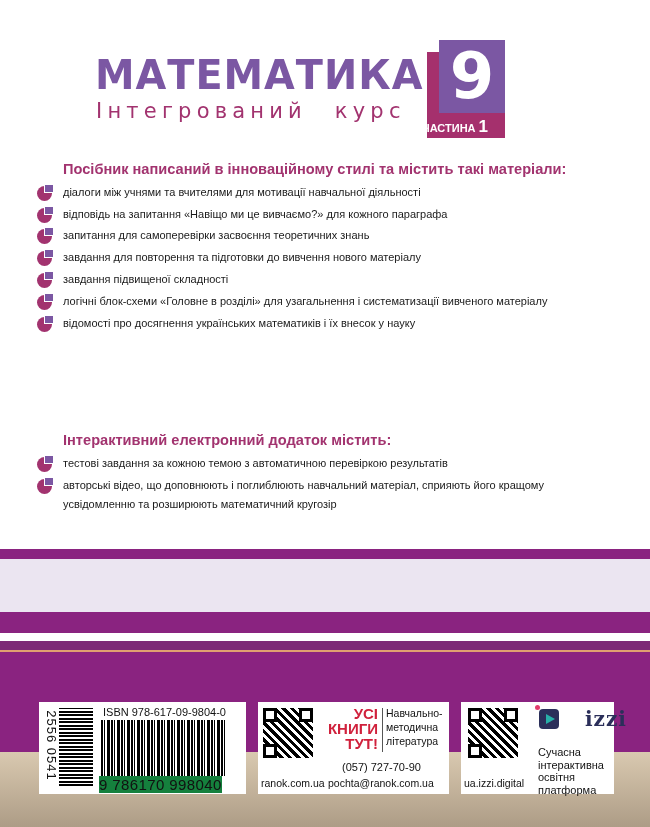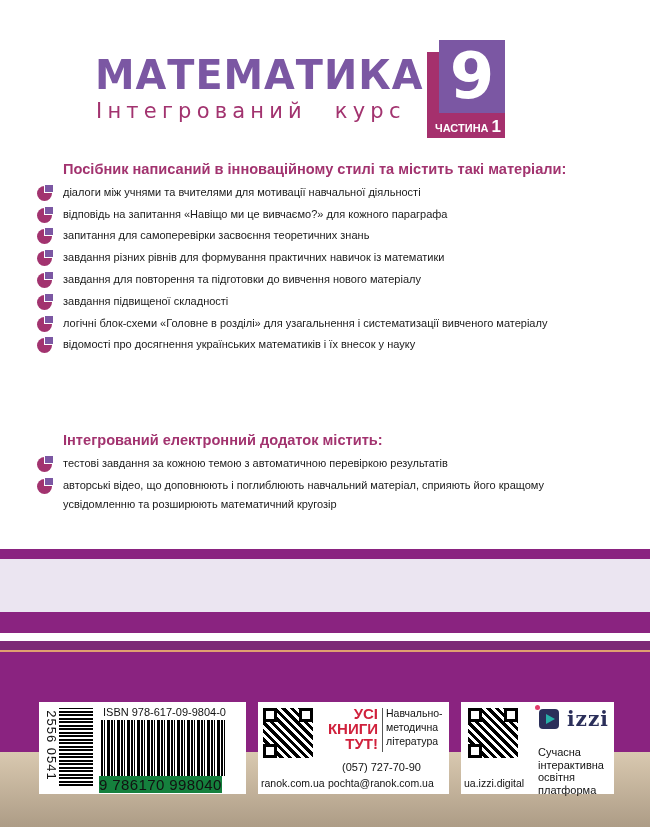--- a/index.html
+++ b/index.html
@@ -5,21 +5,21 @@
   * { margin:0; padding:0; box-sizing:border-box; }
   html, body { width:650px; height:827px; overflow:hidden; background:#fff; }
   body { position:relative; font-family:"Liberation Sans", sans-serif; color:#1a1a1a; }
 
   
   .title { position:absolute; left:95px; top:55px; font-family:"DejaVu Sans", sans-serif; font-weight:bold; font-size:41px; letter-spacing:1px; color:#7b57a3; line-height:1; transform:scaleX(0.97); transform-origin:left; }
   .subtitle { position:absolute; left:96px; top:101px; font-family:"DejaVu Sans", sans-serif; font-size:21px; letter-spacing:5.2px; color:#a2336f; line-height:1; word-spacing:16px; }
   .badge-outer { position:absolute; left:427px; top:52px; width:78px; height:86px; background:#a5306d; }
   .badge-inner { position:absolute; left:439px; top:40px; width:66px; height:73px; background:#7b57a3; }
   .badge-num { position:absolute; left:439px; top:38px; width:66px; text-align:center; font-family:"DejaVu Sans", sans-serif; font-weight:bold; font-size:64px; color:#fff; line-height:76px; }
-  .badge-part { position:absolute; left:430px; top:118px; width:76px; text-align:center; font-family:"Liberation Sans", sans-serif; font-weight:bold; font-size:11px; color:#fff; line-height:18px; white-space:nowrap; }
+  .badge-part { position:absolute; left:417px; top:118px; width:76px; text-align:center; font-family:"Liberation Sans", sans-serif; font-weight:bold; font-size:11px; color:#fff; line-height:18px; white-space:nowrap; }
   .badge-part .n { font-size:17px; }
 
   
   .section { position:absolute; left:37px; width:580px; }
   .sec-heading { font-family:"Liberation Sans", sans-serif; font-weight:bold; font-size:14.6px; color:#a2336f; padding-left:26px; line-height:22px; }
   .item { display:flex; align-items:flex-start; font-size:11px; line-height:19px; margin-top:2.8px; }
   .bullet { flex:0 0 20px; width:16px; height:16px; margin-right:6px; margin-top:2px; position:relative; }
   .bullet .c { position:absolute; left:0; top:1px; width:15px; height:15px; border-radius:50%; background:#a2336f; }
   .bullet .s { position:absolute; left:7px; top:0; width:9px; height:8px; background:#7b57a3; border:1px solid #fff; border-width:0 0 1px 1px; }
   .item-text { flex:1; color:#1a1a1a; }
@@ -60,21 +60,21 @@
   .ranok-qr { left:5px; top:6px; }
   .izzi-qr { left:7px; top:6px; }
 
   .ranok-url { position:absolute; left:3px; top:75px; font-size:10.5px; color:#111; white-space:nowrap; }
   .slogan { position:absolute; left:62px; top:4px; width:58px; text-align:right; font-family:"Liberation Sans", sans-serif; font-weight:bold; font-size:15px; line-height:15px; color:#d0213c; }
   .slogan-sep { position:absolute; left:124px; top:6px; width:1px; height:44px; background:#555; }
   .ranok-desc { position:absolute; left:128px; top:4px; font-size:10.5px; line-height:14px; color:#111; }
   .ranok-phone { position:absolute; left:84px; top:59px; font-size:11px; color:#111; white-space:nowrap; }
   .ranok-email { position:absolute; left:70px; top:75px; font-size:10.5px; color:#111; white-space:nowrap; }
 
-  .izzi-logo { position:absolute; left:78px; top:5px; display:flex; align-items:center; }
+  .izzi-logo { position:absolute; left:78px; top:5px; display:flex; align-items:center;gap:18px; }
   .izzi-mark { width:20px; height:20px; background:#2b2f5a; border-radius:4px; position:relative; }
   .izzi-mark::after { content:""; position:absolute; left:7px; top:5px; border-left:9px solid #28b0a8; border-top:5px solid transparent; border-bottom:5px solid transparent; }
   .izzi-dot { position:absolute; left:-4px; top:-4px; width:5px; height:5px; border-radius:50%; background:#e23d6c; }
   .izzi-word { font-family:"DejaVu Serif", serif; font-weight:bold; font-size:20px; color:#2b2f5a; margin-left:8px; letter-spacing:1px; }
   .izzi-desc { position:absolute; left:77px; top:44px; font-size:11px; line-height:12.5px; color:#111; }
   .izzi-url { position:absolute; left:3px; top:75px; font-size:10.5px; color:#111; white-space:nowrap; }
 </style>
 </head>
 <body>
 
@@ -106,27 +106,20 @@
         <span class="c"></span>
         <span class="s"></span>
       </span>
       <span class="item-text">запитання для самоперевірки засвоєння теоретичних знань</span>
     </div>
   <div class="item">
       <span class="bullet">
         <span class="c"></span>
         <span class="s"></span>
       </span>
-      <span class="item-text">завдання різних рівнів для формування практичних навичок із математики</span>
-    </div>
-  <div class="item">
-      <span class="bullet">
-        <span class="c"></span>
-        <span class="s"></span>
-      </span>
       <span class="item-text">завдання для повторення та підготовки до вивчення нового матеріалу</span>
     </div>
   <div class="item">
       <span class="bullet">
         <span class="c"></span>
         <span class="s"></span>
       </span>
       <span class="item-text">завдання підвищеної складності</span>
     </div>
   <div class="item">
@@ -139,21 +132,21 @@
   <div class="item">
       <span class="bullet">
         <span class="c"></span>
         <span class="s"></span>
       </span>
       <span class="item-text">відомості про досягнення українських математиків і їх внесок у науку</span>
     </div>
 </div>
 
 <div class="section" style="top:429px;">
-  <div class="sec-heading">Інтегрований електронний додаток містить:</div>
+  <div class="sec-heading">Інтерактивний електронний додаток містить:</div>
   <div class="item">
       <span class="bullet">
         <span class="c"></span>
         <span class="s"></span>
       </span>
       <span class="item-text">тестові завдання за кожною темою з автоматичною перевіркою результатів</span>
     </div>
   <div class="item">
       <span class="bullet">
         <span class="c"></span>

